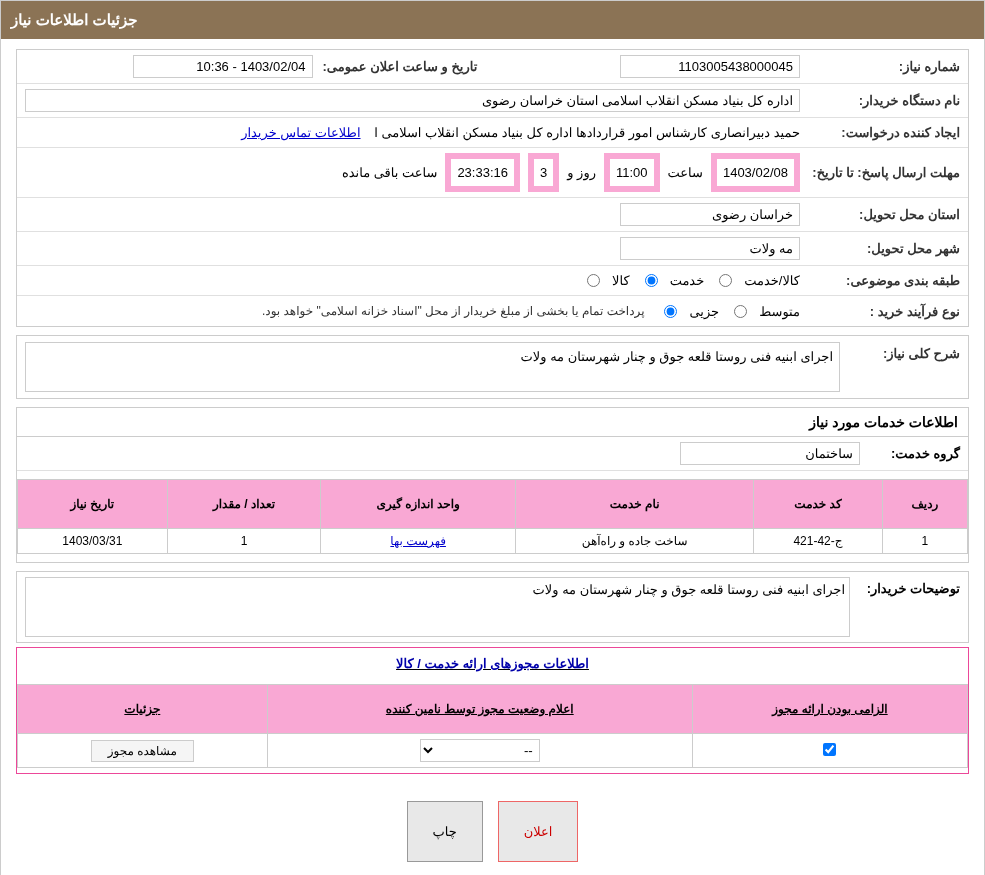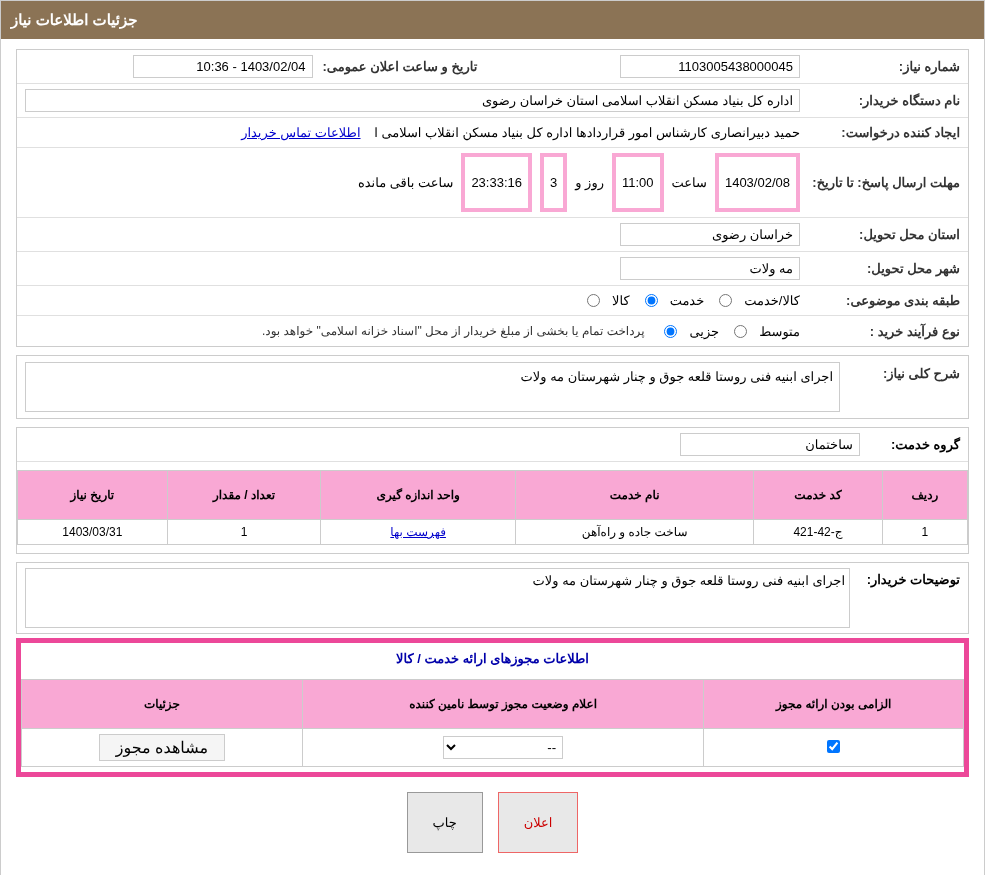--- a/index.html
+++ b/index.html
@@ -71,23 +71,23 @@
       text-decoration: underline;
       cursor: pointer;
     }
     .date-time-row {
       display: flex;
       align-items: center;
       gap: 8px;
       flex-wrap: wrap;
     }
     .date-time-box {
-      border: 4px solid #f9a8d4;
-      background: #fff;
-      padding: 18px 6px;
+      border: 6px solid #f9a8d4;
+      background: #fff;
+      padding: 6px 6px;
       display: inline-block;
     }
     .inline-label {
       font-weight: normal;
       white-space: nowrap;
     }
     .radio-group {
       display: flex;
       gap: 15px;
       align-items: center;
@@ -220,21 +220,21 @@
       min-width: 120px;
     }
     .checkbox-cell {
       text-align: center;
     }
     .view-btn {
       border: 1px solid #ccc;
       background: #f5f5f5;
       padding: 3px 16px;
       cursor: pointer;
-      font-size: 16px;
+      font-size: 12px;
     }
   </style>
 </head>
 <body>
 
 <div class="page-wrapper">
 
   <div class="header-bar">
     <span>جزئیات اطلاعات نیاز</span>
   </div>
@@ -342,20 +342,21 @@
     <div style="border:1px solid #ccc; margin-bottom:8px;">
       <div style="display:flex; align-items:flex-start; padding:6px 8px; gap:10px;">
         <div class="label-cell" style="min-width:110px; padding-top:4px;">شرح کلی نیاز:</div>
         <div style="flex:1;">
           <div class="description-box">اجرای ابنیه فنی روستا قلعه جوق و چنار شهرستان مه ولات</div>
         </div>
       </div>
     </div>
 
     <div class="service-section">
+      <div class="service-title">اطلاعات خدمات مورد نیاز</div>
 
       <div class="service-row">
         <div style="min-width:100px; font-weight:bold; text-align:right; padding-left:10px;">گروه خدمت:</div>
         <div>
           <span class="value-box">ساختمان</span>
         </div>
       </div>
 
       <div class="table-section">
         <table>
@@ -386,21 +387,21 @@
 
     </div>
 
     <div class="comments-section">
       <div class="comments-inner">
         <div class="comments-label">توضیحات خریدار:</div>
         <div class="comments-box">اجرای ابنیه فنی روستا قلعه جوق و چنار شهرستان مه ولات</div>
       </div>
     </div>
 
-    <div style="border:5px solid #ec4899; margin-bottom:0;">
+    <div style="border:1px solid #ec4899; margin-bottom:12px;text-decoration:underline;">
       <div class="permits-section-title">اطلاعات مجوزهای ارائه خدمت / کالا</div>
       <div class="permits-table-section">
         <table>
           <thead>
             <tr>
               <th>الزامی بودن ارائه مجوز</th>
               <th>اعلام وضعیت مجوز توسط نامین کننده</th>
               <th>جزئیات</th>
             </tr>
           </thead>

